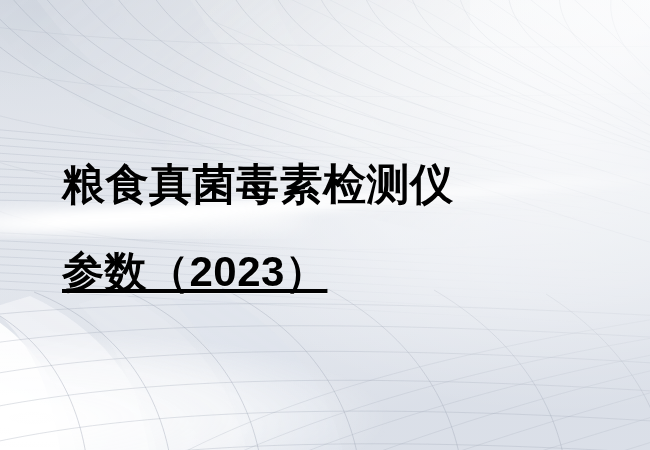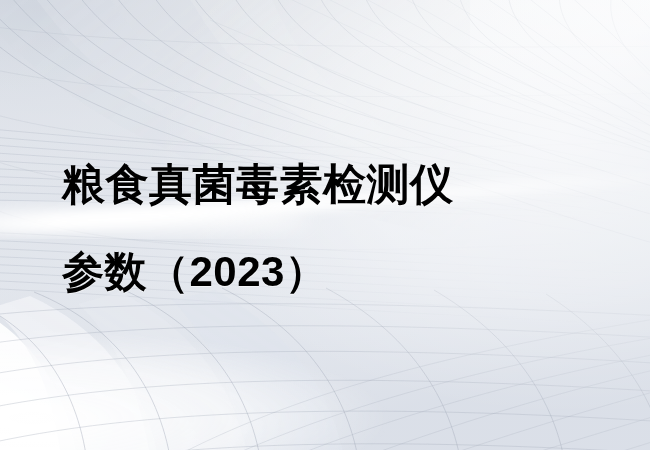--- a/index.html
+++ b/index.html
@@ -42,20 +42,21 @@
     color: #000000;
     font-weight: 700;
     font-size: 43px;
     line-height: 88px;
     letter-spacing: 0.5px;
     white-space: nowrap;
     text-shadow: 0 1px 0 rgba(255,255,255,0.55);
   }
   .title-line.line-2 {
     font-size: 42px;
+    text-decoration: underline;
   }
 </style>
 </head>
 <body>
 
 <div id="banner">
 
   <svg id="bg-svg" viewBox="0 0 650 450" preserveAspectRatio="none" aria-hidden="true">
     <defs>
 

